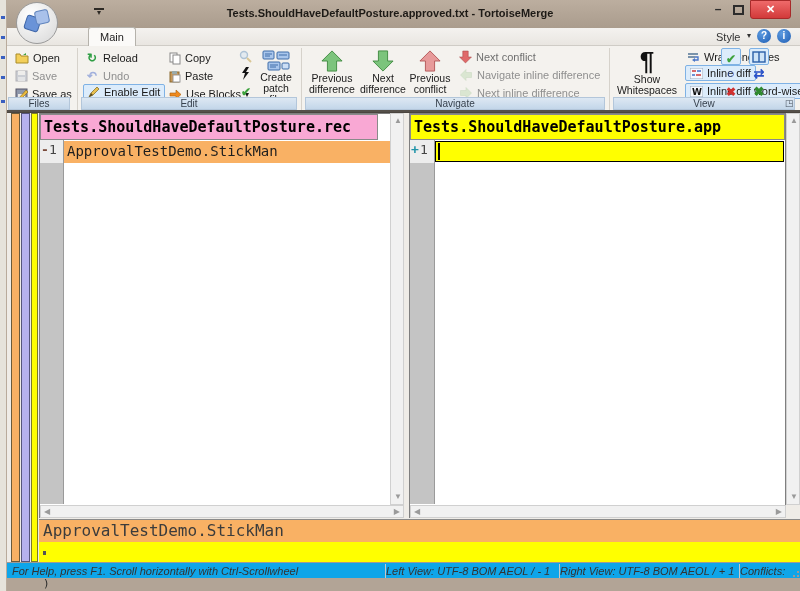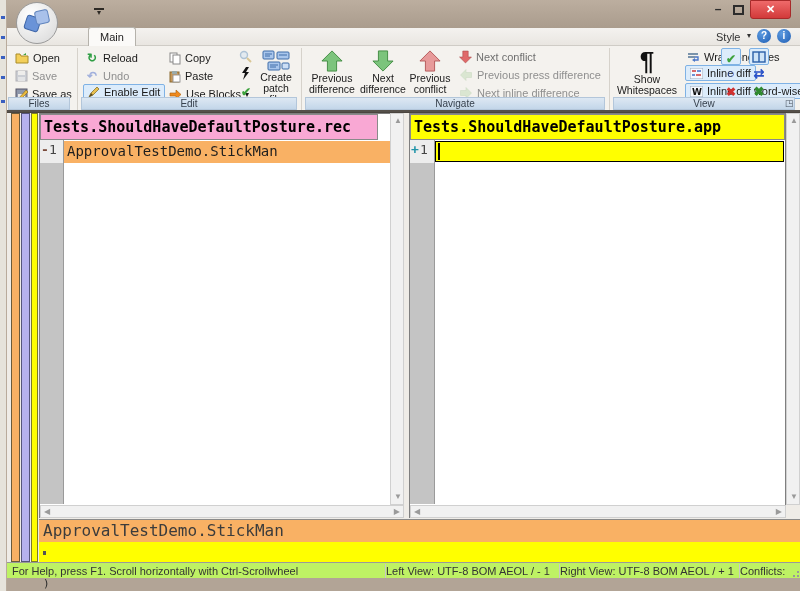--- a/index.html
+++ b/index.html
@@ -45,40 +45,41 @@
   .stripe { top:113px; height:449px; }
   .pane-border { border:1px solid #7f7f7f; background:#fff; }
   .vhdr { height:26px; font-family:"DejaVu Sans Mono", monospace; font-weight:bold; font-size:15px; line-height:24px; padding-left:3px; white-space:nowrap; overflow:hidden; border:1px solid #8a8a8a; color:#000; }
   .gutter-top { background:#ededed; border-right:1px solid #9a9a9a; font-family:"DejaVu Sans Mono", monospace; font-size:13px; color:#444; }
   .gutter-rest { background:#c4c4c4; border-right:1px solid #9a9a9a; }
   .lrow { font-family:"DejaVu Sans Mono", monospace; font-size:14px; line-height:21px; white-space:nowrap; overflow:hidden; padding-left:3px; color:#1e1e1e; }
   .sbar { background:#f1f1f1; border:1px solid #d0d0d0; color:#9a9a9a; }
   .sbar span { position:absolute; font-size:8px; line-height:12px; }
   .botrow { font-family:"DejaVu Sans Mono", monospace; font-size:16px; color:#3c3c3c; line-height:22px; padding-left:4px; white-space:nowrap; overflow:hidden; }
   
-  .statusbar { left:7px; top:562px; width:793px; height:16px; background:#bef264; border-top:1px solid #9a9a9a; font-size:11px; color:#333; }
+  .statusbar { left:7px; top:562px; width:793px; height:16px; background:#0ea5e9; border-top:1px solid #9a9a9a; font-size:11px; color:#333;font-style:italic; }
   .seg { position:absolute; top:1px; height:14px; line-height:14px; border-left:1px solid #c8c8c8; white-space:nowrap; }
   .bottomband { left:7px; top:578px; width:793px; height:13px; background:#b2a496; font-family:"DejaVu Sans Mono", monospace; font-size:11px; color:#2a2a2a; }
   svg { display:block; }
 </style>
 </head>
 <body>
 
 <div id="screen">
 
   <div class="abs sliver">
     <i style="top:16px"></i>
       <i style="top:36px"></i>
       <i style="top:56px"></i>
       <i style="top:76px"></i>
       <i style="top:100px"></i>
   </div>
 
   <div class="abs titlebar"></div>
   <div class="abs qat">▾</div>
+  <div class="abs title-text">Tests.ShouldHaveDefaultPosture.approved.txt - TortoiseMerge</div>
   <div class="abs win-min">–</div>
   <div class="abs win-max"></div>
   <div class="abs win-close">✕</div>
   <div class="abs appicon">
       <span class="sq1"></span>
       <span class="sq2"></span>
     </div>
 
   <div class="abs tabrow"></div>
   <div class="abs main-tab">Main</div>
@@ -206,21 +207,21 @@
     <div class="abs rbtn" style="left:452px;top:3px">
       <svg width="13" height="14" viewBox="0 0 24 24" style="transform:rotate(180deg)">
           <path d="M12 1 L23 12 H17 V23 H7 V12 H1 Z" fill="#e06a6a" stroke="#a84444"></path>
         </svg>
       <span style="color:#6f6f6f">Next conflict</span>
     </div>
     <div class="abs rbtn dis" style="left:452px;top:21px">
       <svg width="14" height="12" viewBox="0 0 24 24" style="transform:rotate(-90deg)">
           <path d="M12 1 L23 12 H17 V23 H7 V12 H1 Z" fill="#bcd9b0" stroke="#8fb585"></path>
         </svg>
-      <span>Previous press difference</span>
+      <span>Navigate inline difference</span>
     </div>
     <div class="abs rbtn dis" style="left:452px;top:39px">
       <svg width="14" height="12" viewBox="0 0 24 24" style="transform:rotate(90deg)">
           <path d="M12 1 L23 12 H17 V23 H7 V12 H1 Z" fill="#bcd9b0" stroke="#8fb585"></path>
         </svg>
       <span>Next inline difference</span>
     </div>
     <div class="abs gcaption" style="left:298px;width:300px">Navigate</div>
     <div class="abs vsep" style="left:602px"></div>
 

